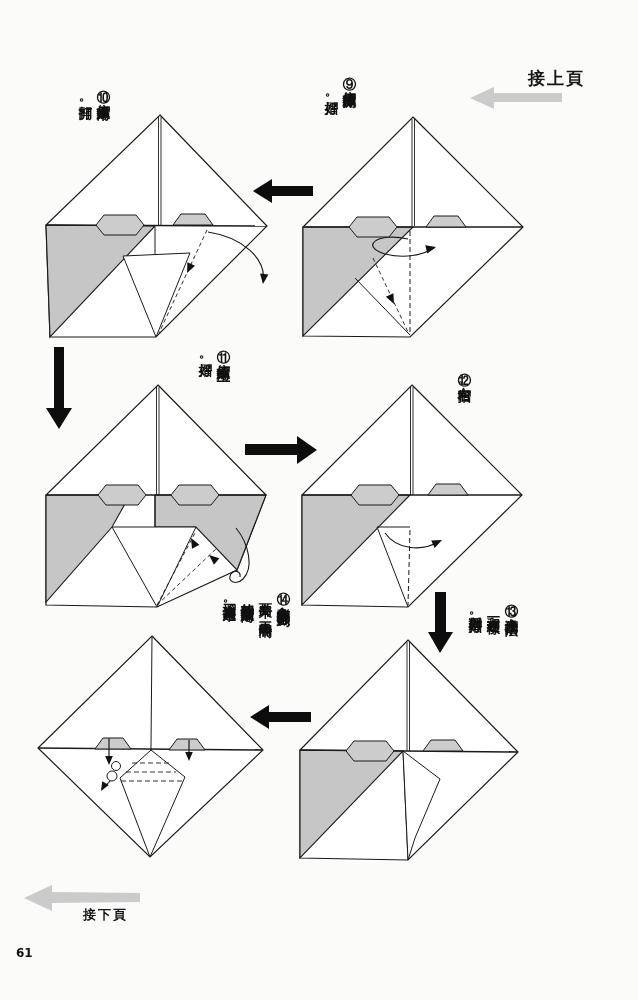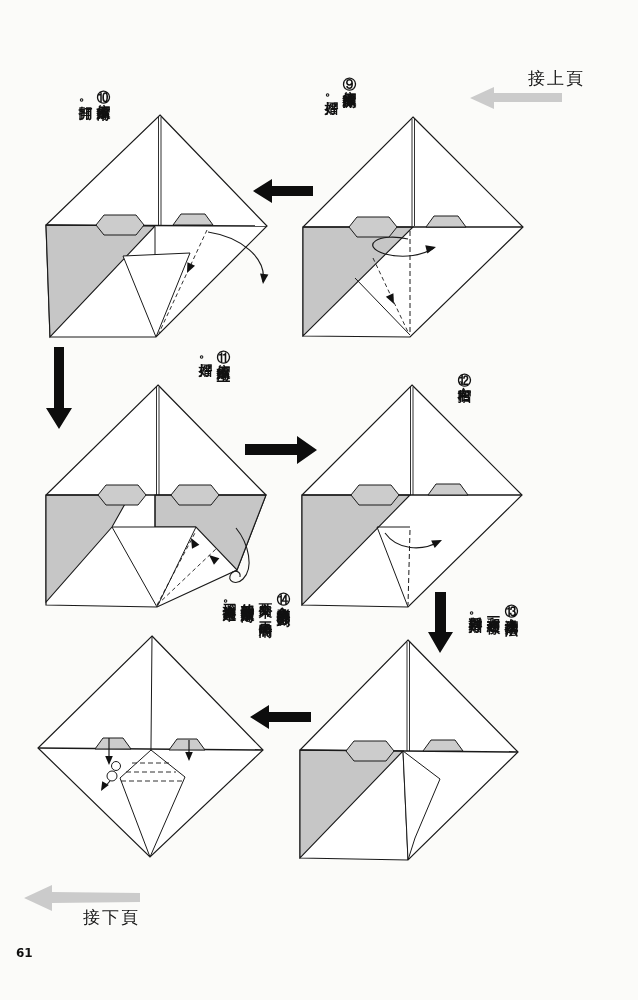--- a/index.html
+++ b/index.html
@@ -18,21 +18,21 @@
     writing-mode:vertical-rl;
     text-orientation:upright;
     font-size:13.5px;
     font-weight:600;
     line-height:18px;
     letter-spacing:1px;
     color:#111;
     white-space:nowrap;
   }
   .vcap .vline{display:block;}
-  .hlabel{position:absolute;font-weight:400;color:#161616;}
+  .hlabel{position:absolute;font-weight:700;color:#161616;}
   .pagenum{
     position:absolute;left:16px;top:946px;
     font-family:"DejaVu Sans",sans-serif;
     font-weight:bold;font-size:12px;color:#101010;
   }
   .arrows{position:absolute;left:0;top:0;pointer-events:none;}
 </style>
 </head>
 <body>
 
@@ -179,17 +179,17 @@
 
   <div class="vcap" style="left:220px;top:581px;height:145px">
     <div class="vline">⑭六角形的部分掀到</div>
     <div class="vline" style="margin-top:11px">外面來,再將中間</div>
     <div class="vline" style="margin-top:11px">的部分依摺線向下</div>
     <div class="vline" style="margin-top:11px">摺三次捲起來。</div>
   </div>
 
   <div class="hlabel" style="left:528px;top:67px;font-size:17px;letter-spacing:2px">接上頁</div>
 
-  <div class="hlabel" style="left:83px;top:906px;font-size:17px;letter-spacing:2px">接下頁</div>
+  <div class="hlabel" style="left:83px;top:906px;font-size:13px;letter-spacing:2px">接下頁</div>
 
   <div class="pagenum">61</div>
 
 </div>
 
 </body></html>

